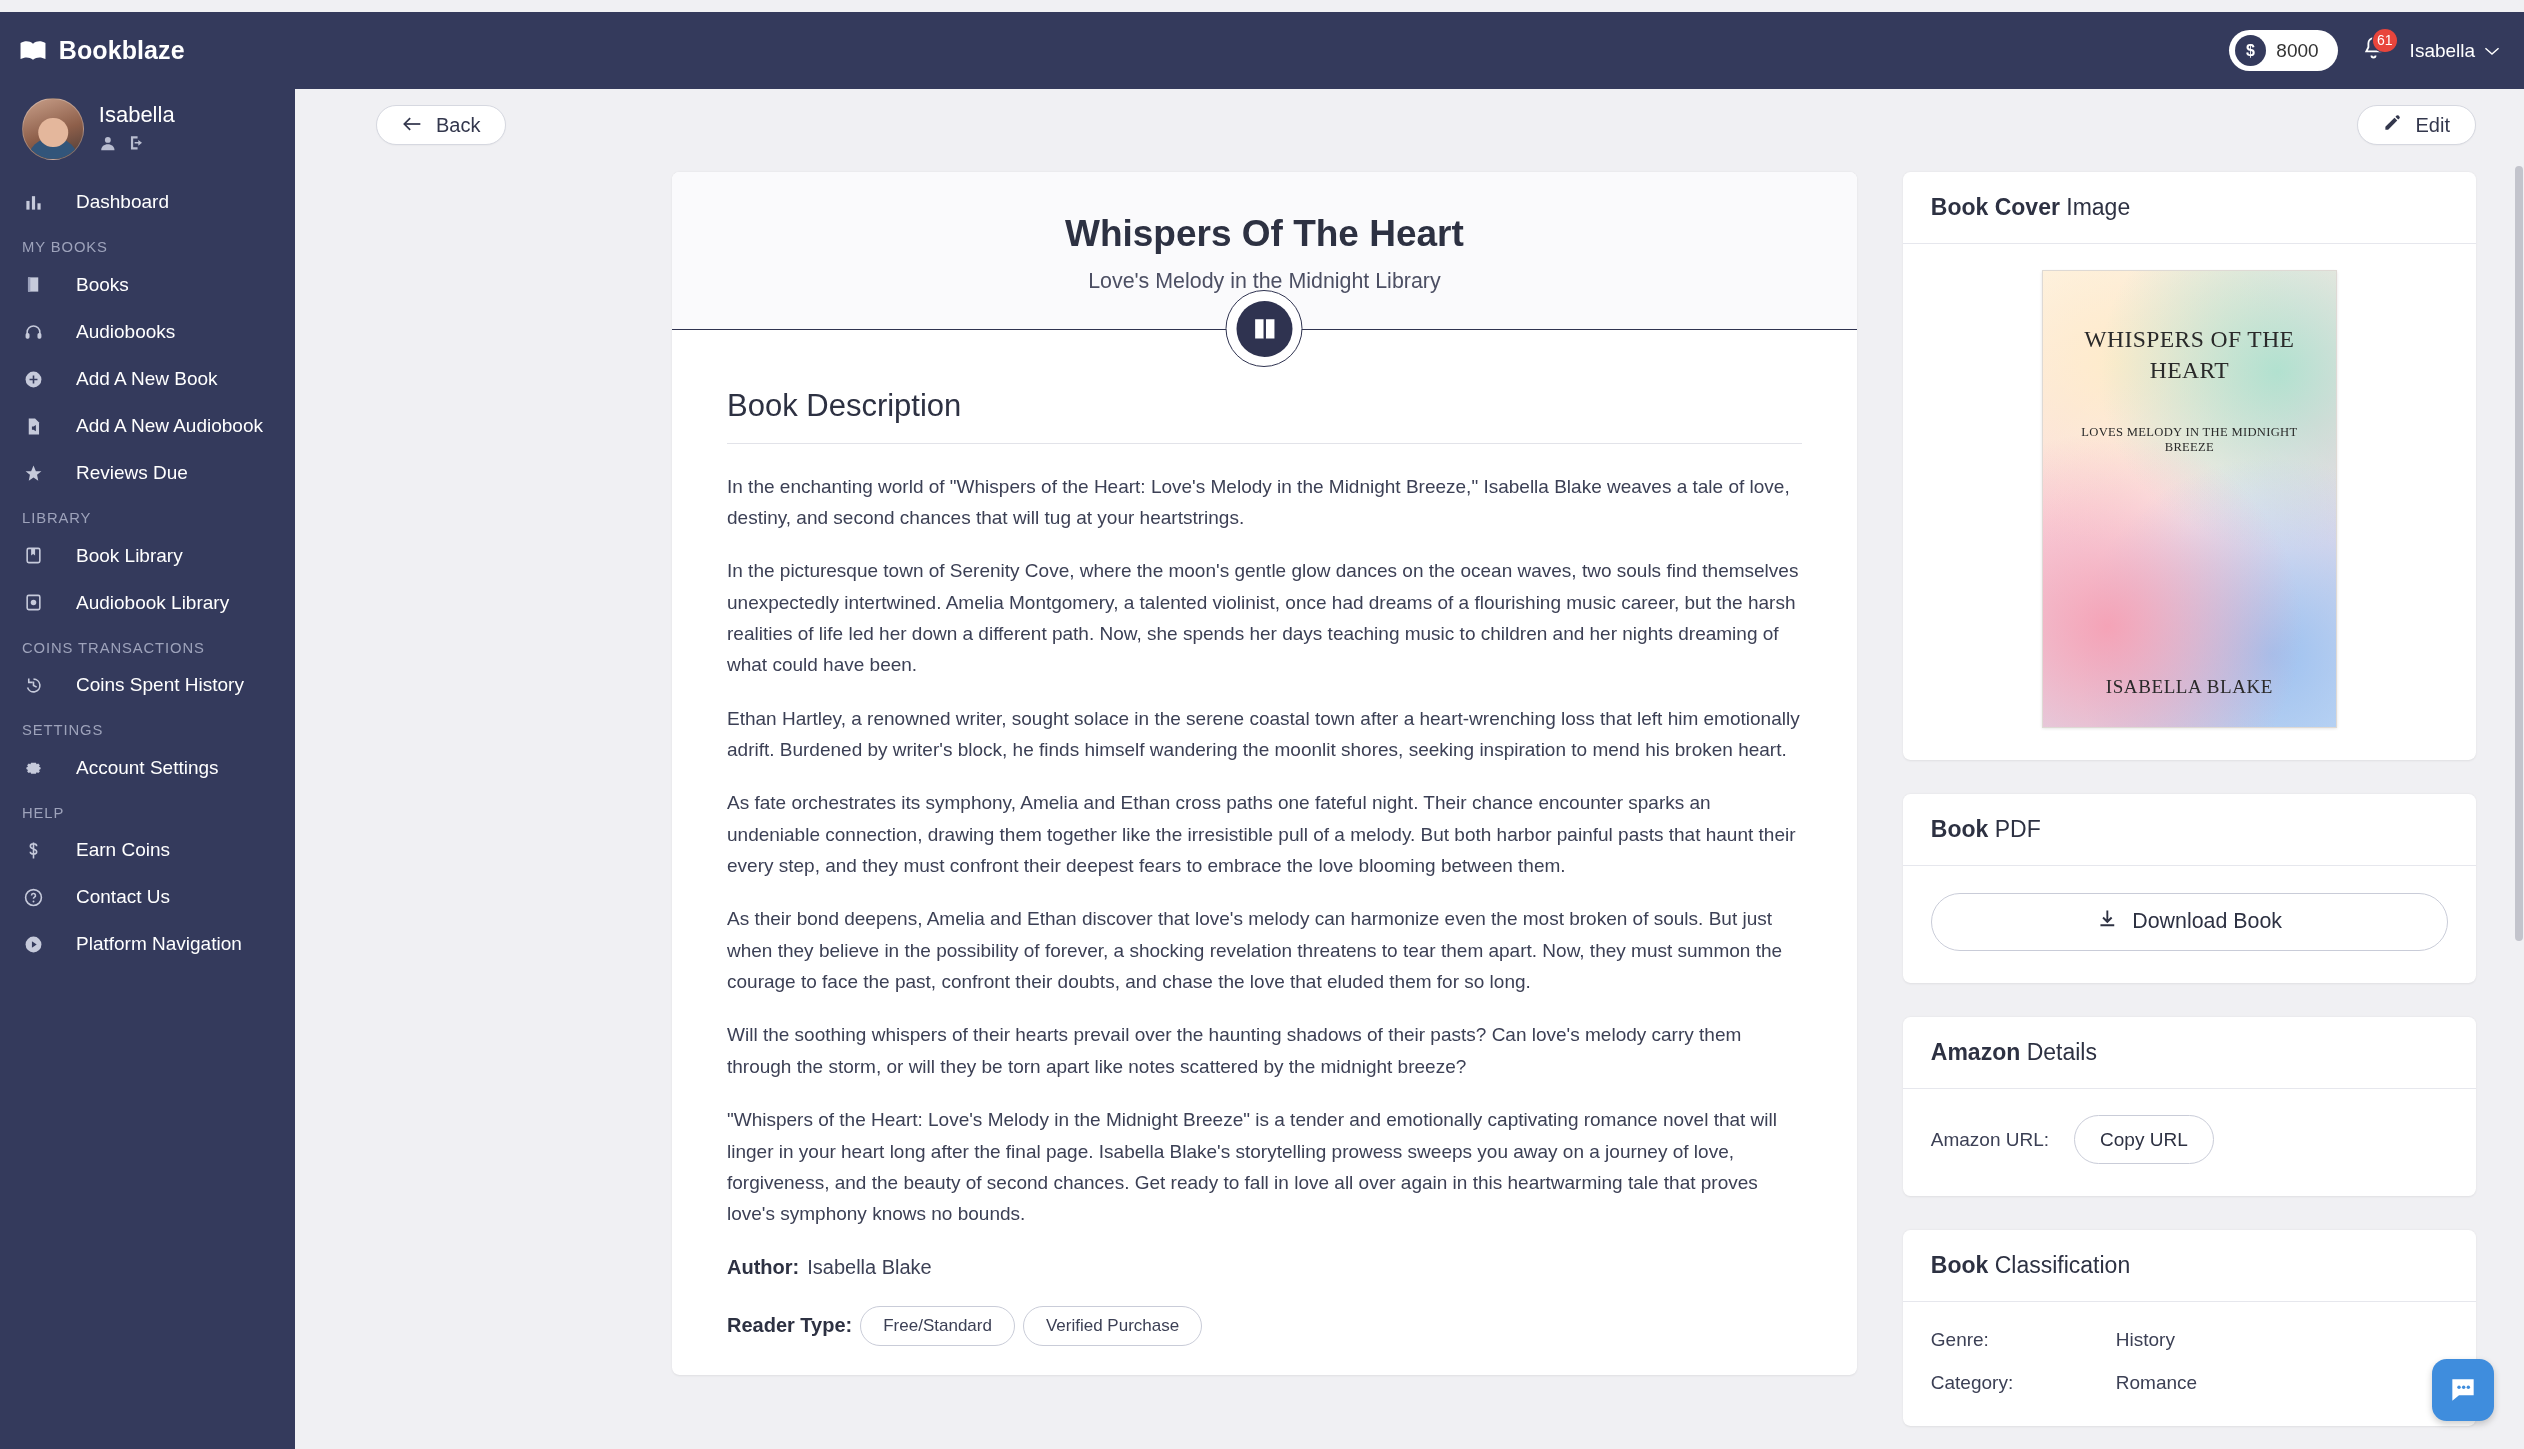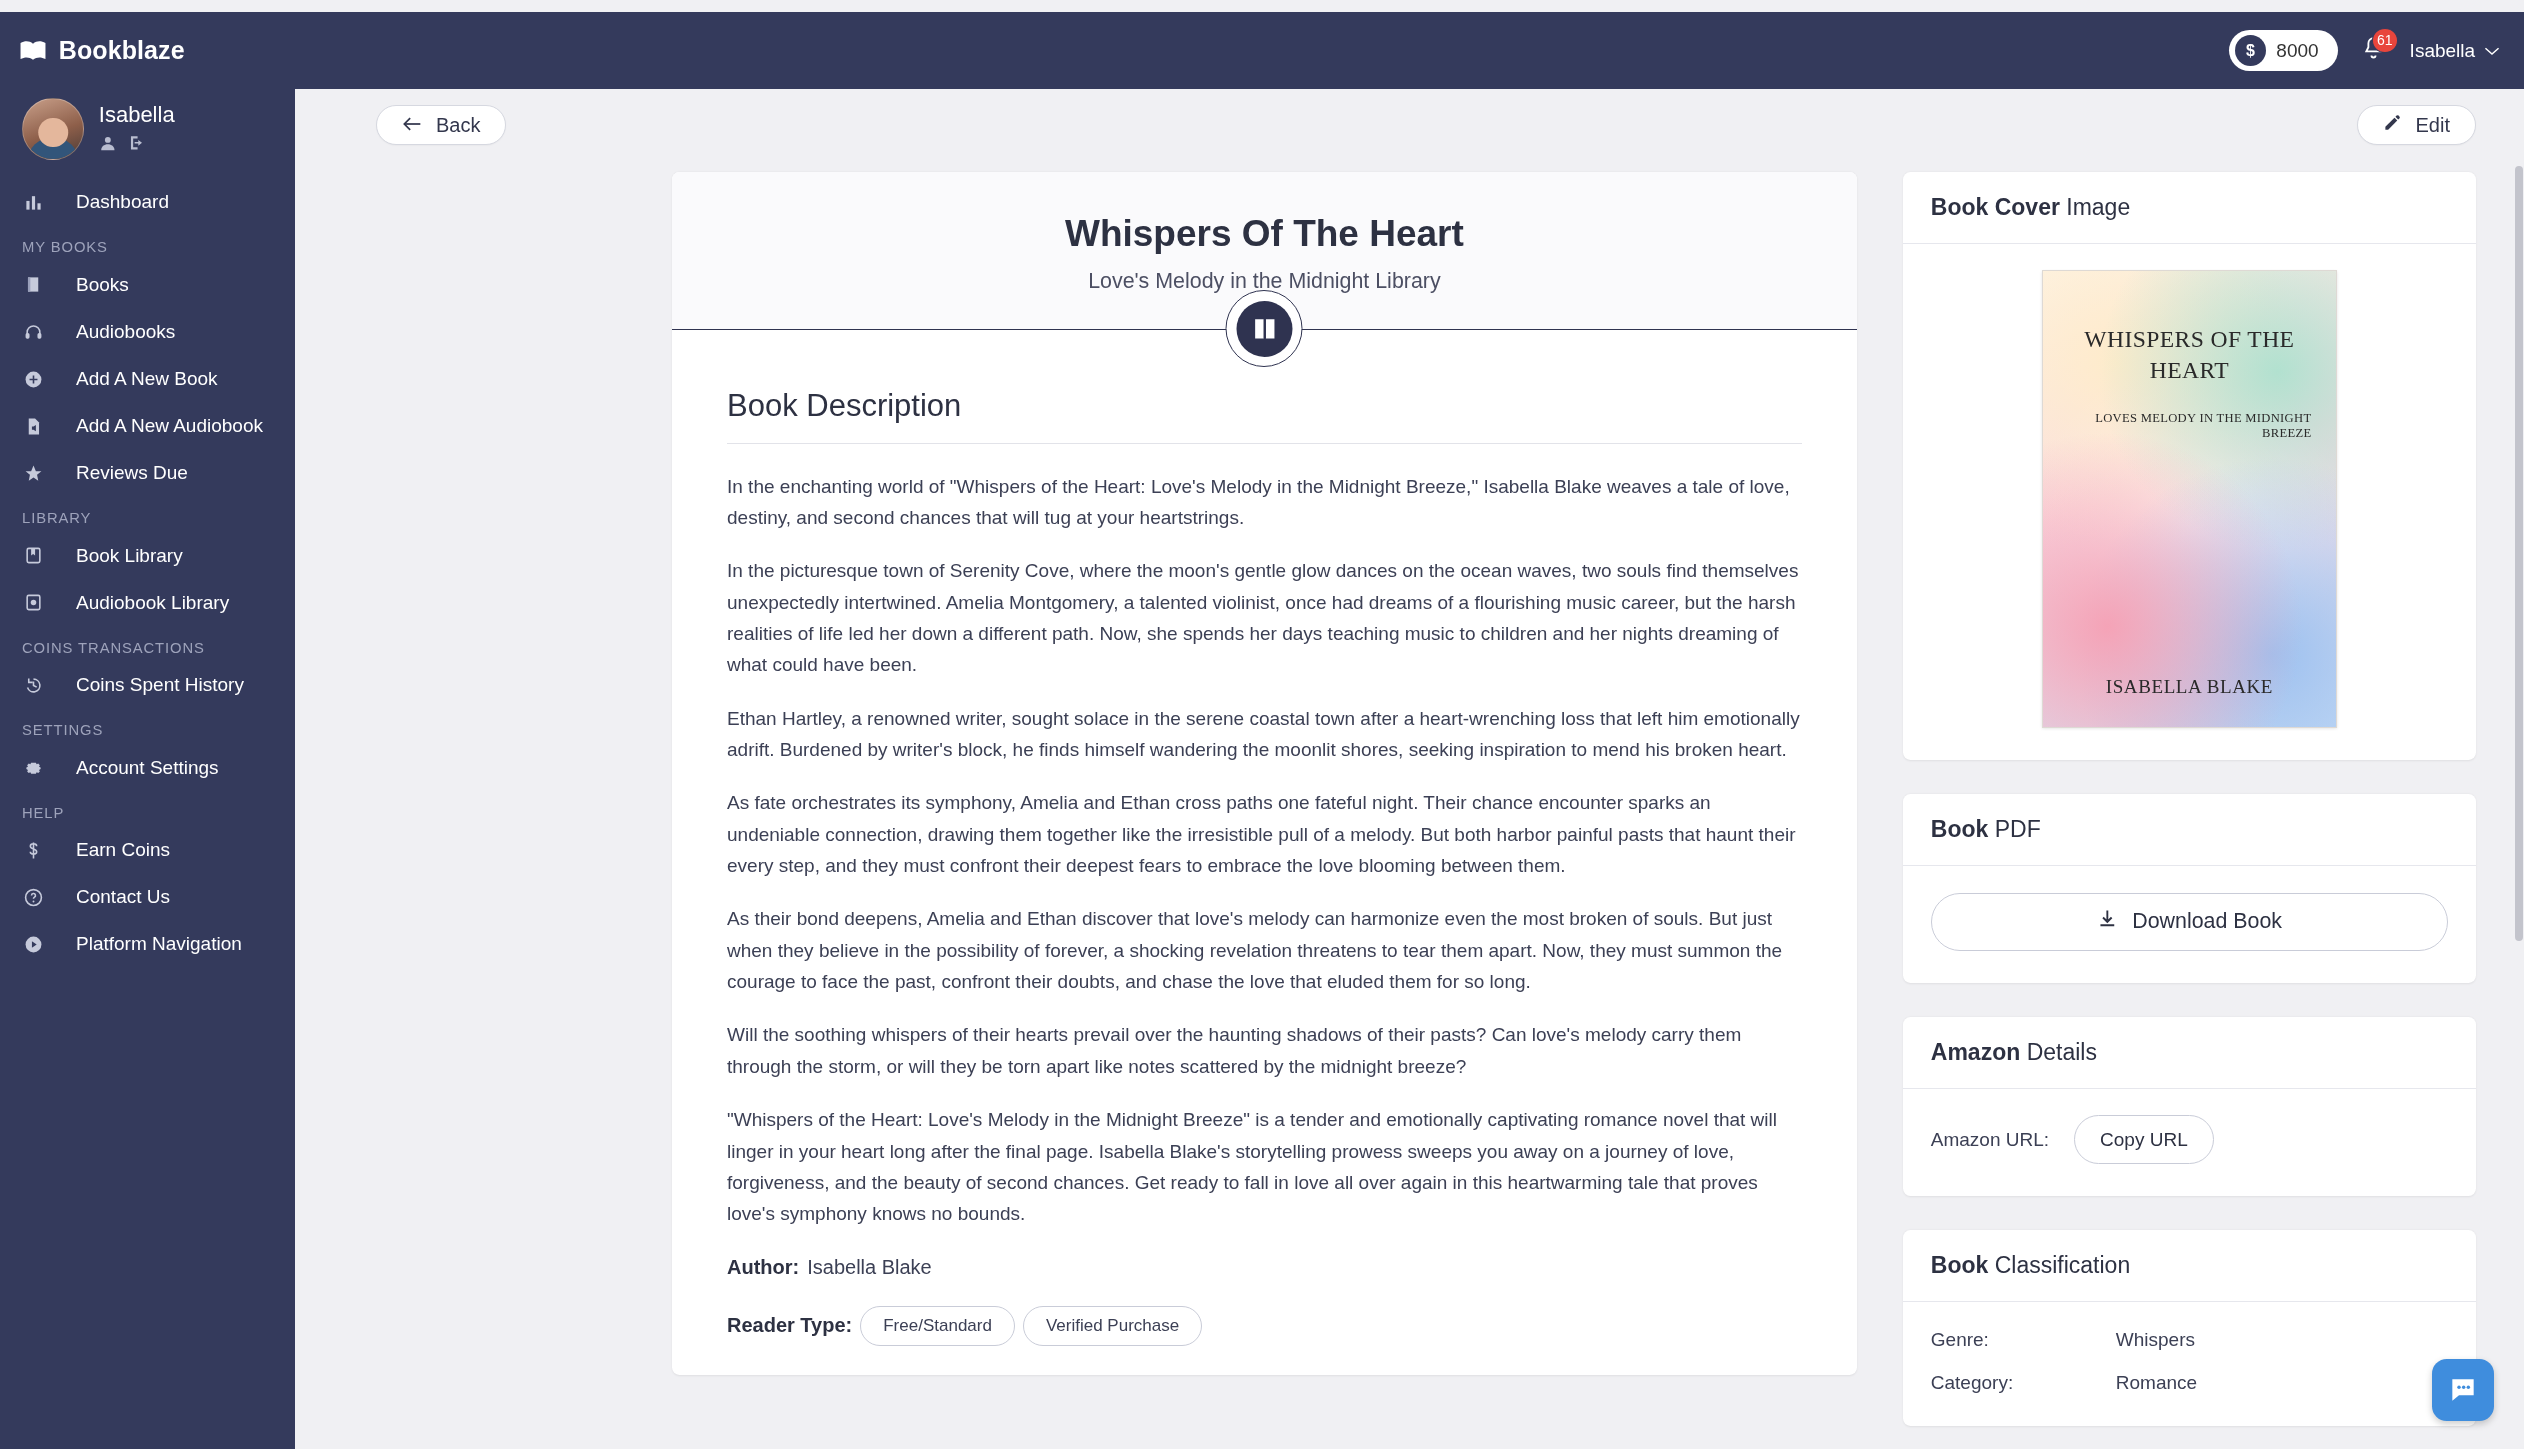--- a/index.html
+++ b/index.html
@@ -292,23 +292,23 @@
     margin-top: 53px;
     width: 221px;
     text-align: center;
     font-family: "Liberation Serif", serif;
     font-size: 23.6px;
     color: #2a2a2a;
     line-height: 1.3;
     letter-spacing: 0.4px;
   }
   .cover-sub {
-    margin-top: 25px;
+    margin-top: 39px;
     width: 244px;
-    text-align: right;
+    text-align: center;
     font-family: "Liberation Serif", serif;
     font-size: 12.6px;
     color: #2a2a2a;
     letter-spacing: 0.3px;
   }
   .cover-author {
     position: absolute;
     bottom: 29.5px;
     width: 100%;
     text-align: center;
@@ -681,21 +681,21 @@
         </div>
       </div>
 
       <div class="panel">
         <div class="panel-head">
           <b>Book</b><span class="light"> Classification</span>
         </div>
         <div class="panel-body">
           <div class="class-row">
             <span class="class-key">Genre:</span>
-            <span class="class-val">Whispers</span>
+            <span class="class-val">History</span>
           </div>
           <div class="class-row">
             <span class="class-key">Category:</span>
             <span class="class-val">Romance</span>
           </div>
         </div>
       </div>
 
     </div>
   </div>

